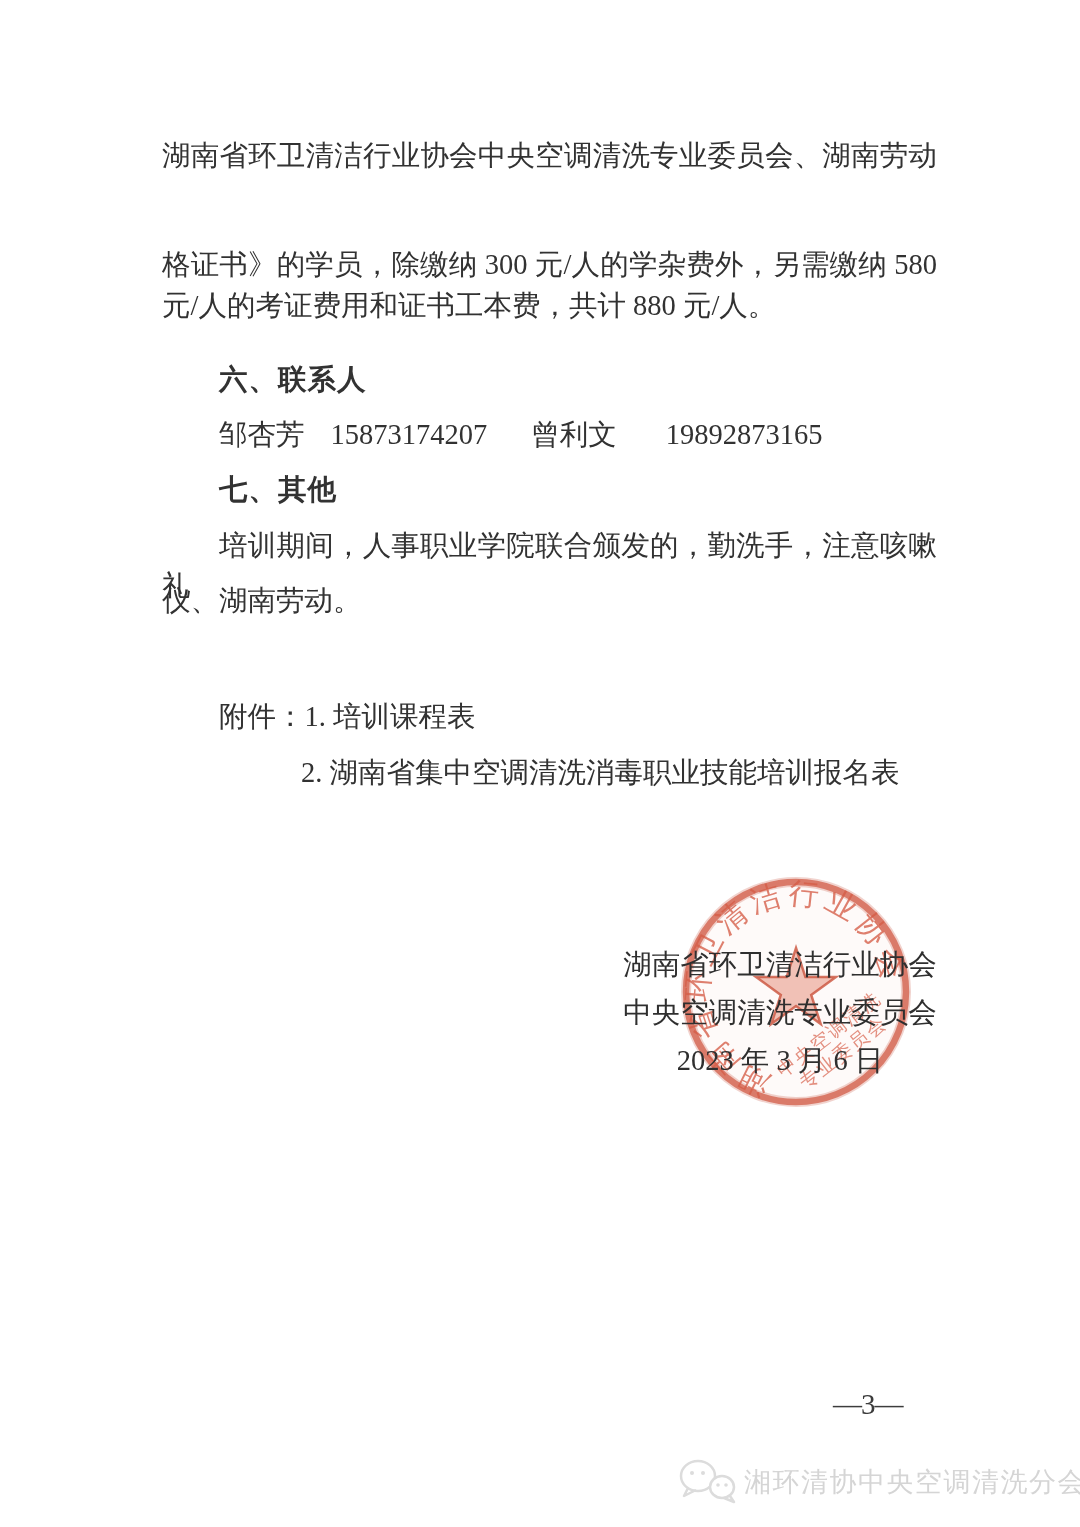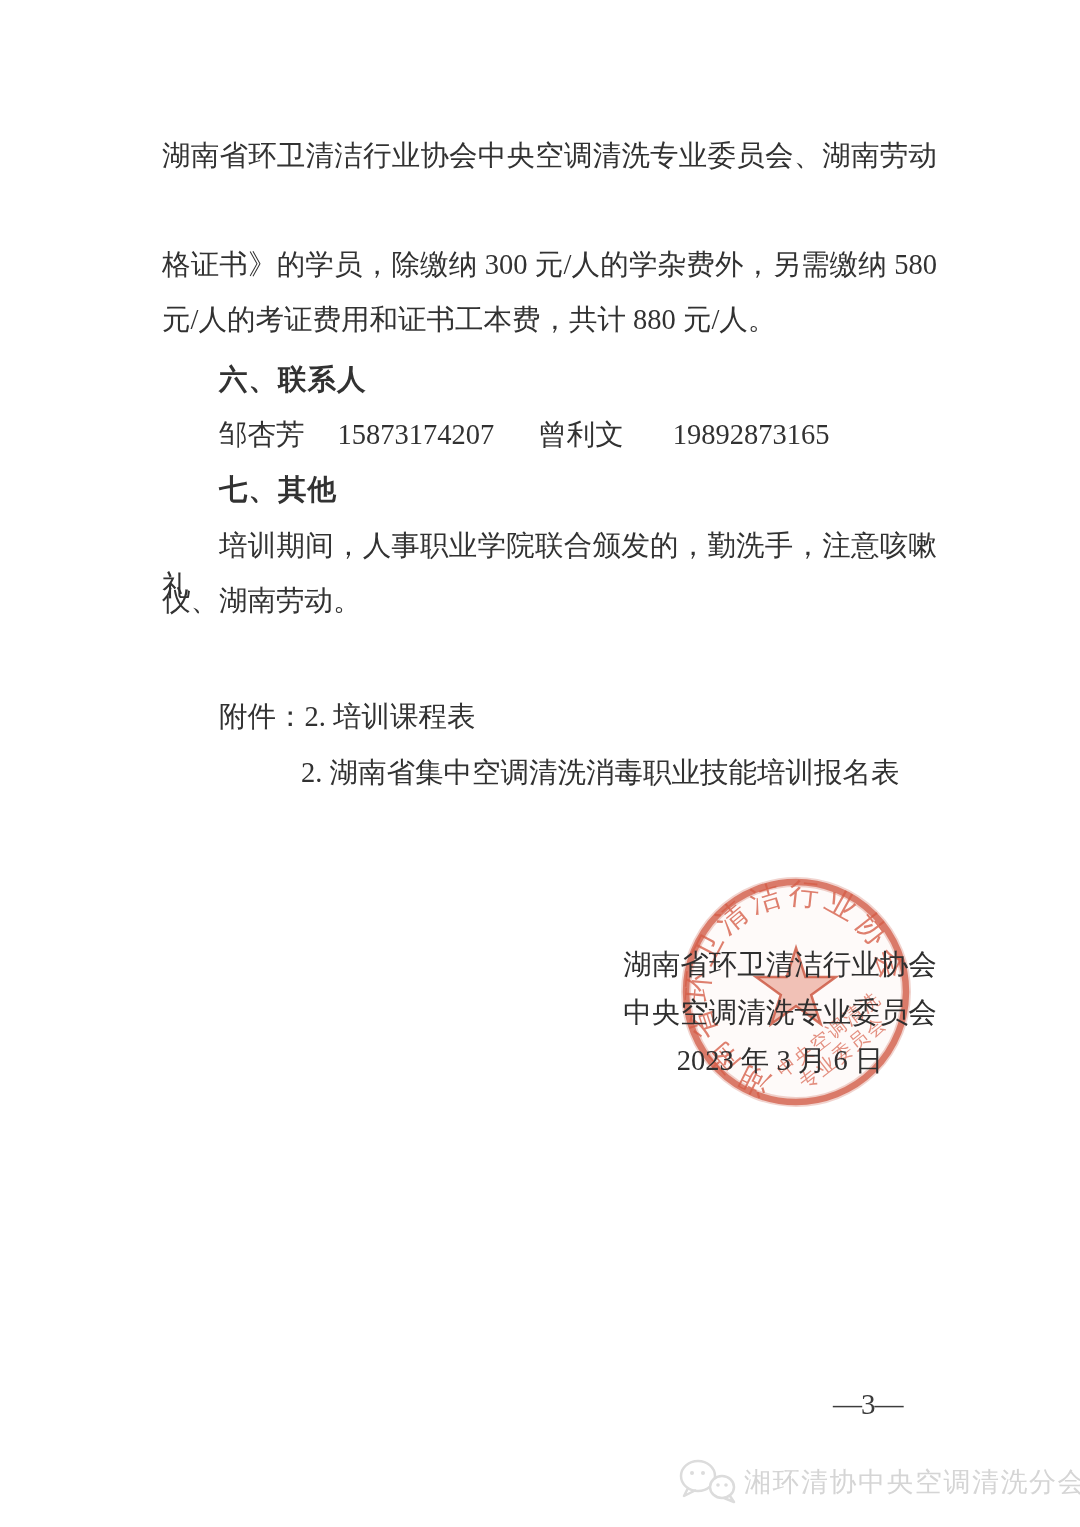--- a/index.html
+++ b/index.html
@@ -23,21 +23,21 @@
     color:#323232;
   }
   .jline{ 
     white-space:normal;
     text-align:justify;
     text-align-last:justify;
   }
   .indent{ text-indent:57px; }
   .heading{ font-weight:700; letter-spacing:1px; }
   .contact-name{ }
-  .ph1{ margin-left:33px; }
+  .ph1{ margin-left:26px; }
   .nm2{ margin-left:44px; }
   .ph2{ margin-left:49px; }
   .att2{ padding-left:139px; }
   .signature{
     position:absolute;
     left:605px; top:941px;
     width:350px;
     text-align:center;
     font-size:28.5px;
     line-height:48px;
@@ -76,32 +76,32 @@
     white-space:nowrap;
   }
 </style>
 </head>
 <body>
 
 <div class="page">
 
   <div class="tline jline" style="top:136px">湖南省环卫清洁行业协会中央空调清洗专业委员会、湖南劳动</div>
   <div class="tline jline" style="top:245px">格证书》的学员，除缴纳 300 元/人的学杂费外，另需缴纳 580</div>
-  <div class="tline" style="top:300px">元/人的考证费用和证书工本费，共计 880 元/人。</div>
+  <div class="tline" style="top:286px">元/人的考证费用和证书工本费，共计 880 元/人。</div>
 
   <div class="tline heading indent" style="top:360px">六、联系人</div>
   <div class="tline indent" style="top:415px">
     <span class="contact-name">邹杏芳</span><span class="ph1">15873174207</span><span class="nm2">曾利文</span><span class="ph2">19892873165</span>
   </div>
 
   <div class="tline heading indent" style="top:470px">七、其他</div>
   <div class="tline jline indent" style="top:526px">培训期间，人事职业学院联合颁发的，勤洗手，注意咳嗽礼</div>
   <div class="tline" style="top:581px">仪、湖南劳动。</div>
 
-  <div class="tline indent" style="top:697px">附件：2. 培训课程表</div>
+  <div class="tline indent" style="top:697px">附件：1. 培训课程表</div>
   <div class="tline att2" style="top:753px">2. 湖南省集中空调清洗消毒职业技能培训报名表</div>
 
   <svg class="stamp" viewBox="0 0 280 280" aria-hidden="true">
     <defs>
       <path id="ringPath" d="M 117.2 225 A 88 88 0 1 1 202.2 202.2" fill="none"></path>
     </defs>
     <circle cx="140" cy="140" r="110" fill="none" stroke="rgba(214,96,75,0.75)" stroke-width="6.5"></circle>
     <circle cx="140" cy="140" r="110" fill="rgba(235,150,130,0.05)" stroke="rgba(200,80,60,0.25)" stroke-width="10"></circle>
     <text font-size="30" letter-spacing="5" fill="rgba(213,92,70,0.78)" font-family="Liberation Serif, DejaVu Serif, serif">
       <textPath href="#ringPath" startOffset="0">湖南省环卫清洁行业协会</textPath>

